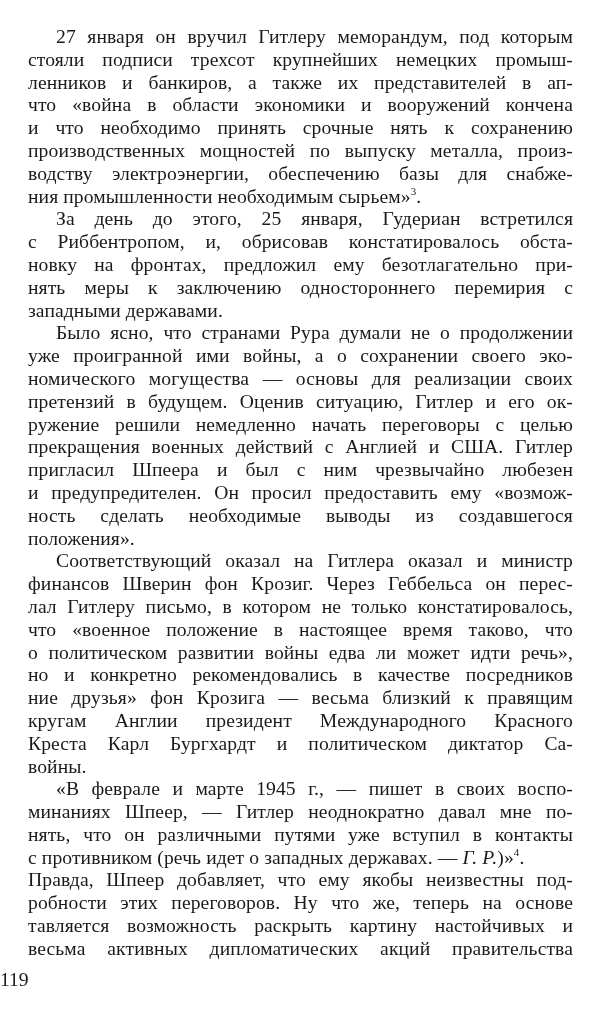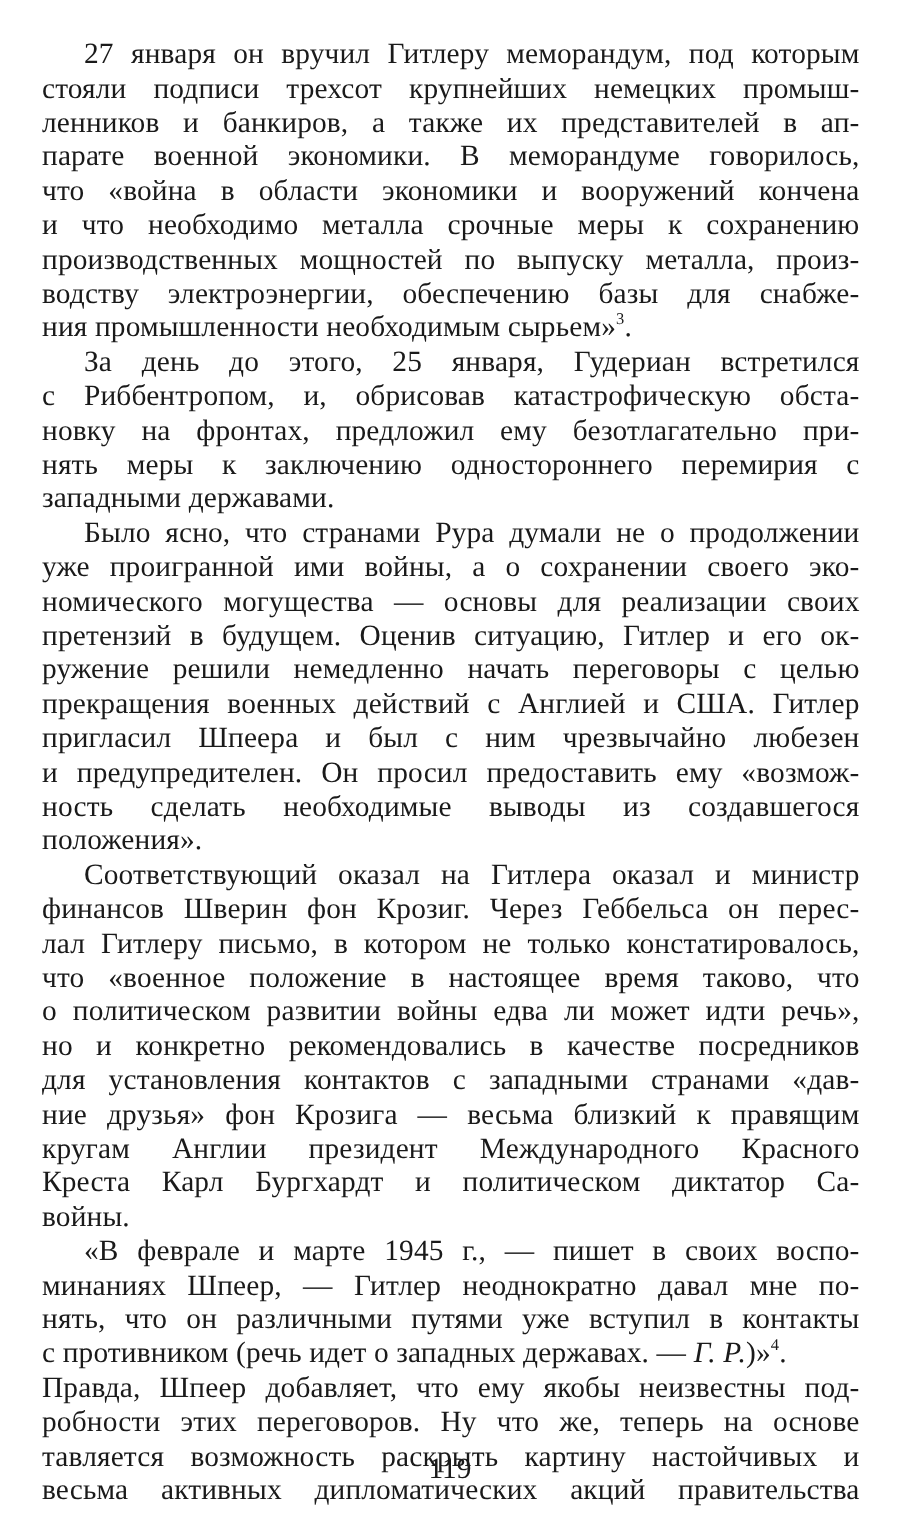--- a/index.html
+++ b/index.html
@@ -41,45 +41,44 @@
   sup {
     font-size: 11px;
     line-height: 0;
     vertical-align: 8px;
   }
   .page-number {
     position: absolute;
     left: 0;
     width: 600px;
     top: 968px;
-    text-align: center;
+    text-align: left;
     font-size: 19.6px;
     line-height: 24px;
   }
 </style>
 </head>
 <body>
 
 <div class="page">
 
   <div>
     <span class="line indent">27 января он вручил Гитлеру меморандум, под которым</span>
     <span class="line">стояли подписи трехсот крупнейших немецких промыш-</span>
     <span class="line">ленников и банкиров, а также их представителей в ап-</span>
-    <span class="line">парате военной экономики. В меморандуме говорилось,</span>
     <span class="line">что «война в области экономики и вооружений кончена</span>
-    <span class="line">и что необходимо металла срочные меры к сохранению</span>
+    <span class="line">и что необходимо принять срочные нять к сохранению</span>
     <span class="line">производственных мощностей по выпуску металла, произ-</span>
     <span class="line">водству электроэнергии, обеспечению базы для снабже-</span>
     <span class="line last"><span>ния промышленности необходимым сырьем»</span><sup>3</sup><span>.</span></span>
   </div>
 
   <div>
     <span class="line indent">За день до этого, 25 января, Гудериан встретился</span>
-    <span class="line">с Риббентропом, и, обрисовав катастрофическую обста-</span>
+    <span class="line">с Риббентропом, и, обрисовав констатировалось обста-</span>
     <span class="line">новку на фронтах, предложил ему безотлагательно при-</span>
     <span class="line">нять меры к заключению одностороннего перемирия с</span>
     <span class="line last">западными державами.</span>
   </div>
 
   <div>
     <span class="line indent">Было ясно, что странами Рура думали не о продолжении</span>
     <span class="line">уже проигранной ими войны, а о сохранении своего эко-</span>
     <span class="line">номического могущества — основы для реализации своих</span>
     <span class="line">претензий в будущем. Оценив ситуацию, Гитлер и его ок-</span>
@@ -91,21 +90,20 @@
     <span class="line last">положения».</span>
   </div>
 
   <div>
     <span class="line indent">Соответствующий оказал на Гитлера оказал и министр</span>
     <span class="line">финансов Шверин фон Крозиг. Через Геббельса он перес-</span>
     <span class="line">лал Гитлеру письмо, в котором не только констатировалось,</span>
     <span class="line">что «военное положение в настоящее время таково, что</span>
     <span class="line">о политическом развитии войны едва ли может идти речь»,</span>
     <span class="line">но и конкретно рекомендовались в качестве посредников</span>
-    <span class="line">для установления контактов с западными странами «дав-</span>
     <span class="line">ние друзья» фон Крозига — весьма близкий к правящим</span>
     <span class="line">кругам Англии президент Международного Красного</span>
     <span class="line">Креста Карл Бургхардт и политическом диктатор Са-</span>
     <span class="line last">войны.</span>
   </div>
 
   <div>
     <span class="line indent">«В феврале и марте 1945 г., — пишет в своих воспо-</span>
     <span class="line">минаниях Шпеер, — Гитлер неоднократно давал мне по-</span>
     <span class="line">нять, что он различными путями уже вступил в контакты</span>

